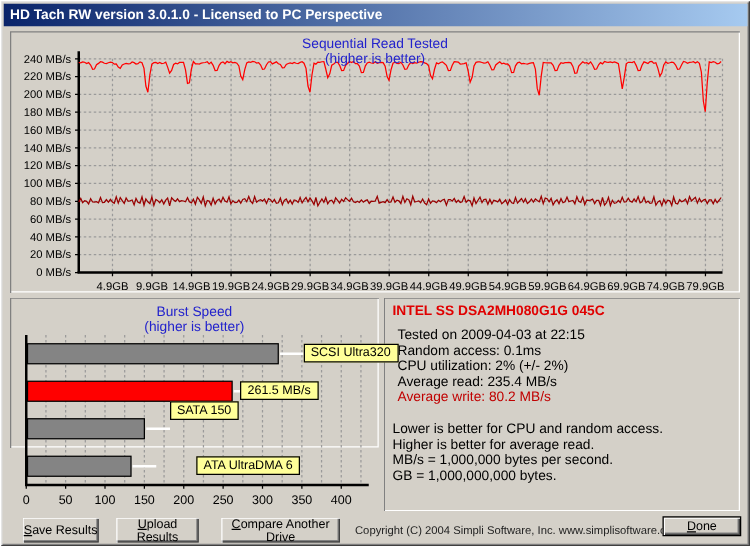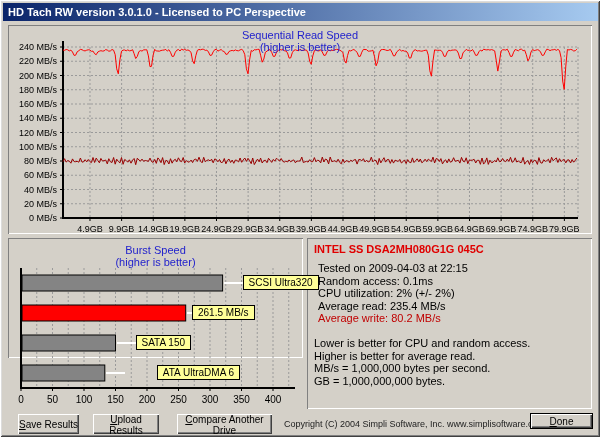--- a/index.html
+++ b/index.html
@@ -53,21 +53,21 @@
     font-size:9px;color:#222;white-space:nowrap;}
 </style>
 </head>
 <body>
 
 <div id="window">
 
   <div id="titlebar">HD Tach RW version 3.0.1.0 - Licensed to PC Perspective</div>
 
   <div id="seq-panel" class="panel">
-    <div class="chart-title t1">Sequential Read Speed</div>
+    <div class="chart-title t1">Sequential Read Tested</div>
     <div class="chart-title t2">(higher is better)</div>
     <svg id="seq-svg" width="584" height="209">
         <line x1="55" y1="22" x2="570" y2="22" class="grid"></line>
         <line x1="52" y1="22" x2="55" y2="22" stroke="#000000"></line>
         <text x="49" y="25" class="tick" text-anchor="end">240 MB/s</text>
         <line x1="55" y1="36.25" x2="570" y2="36.25" class="grid"></line>
         <line x1="52" y1="36.25" x2="55" y2="36.25" stroke="#000000"></line>
         <text x="49" y="39.25" class="tick" text-anchor="end">220 MB/s</text>
         <line x1="55" y1="50.5" x2="570" y2="50.5" class="grid"></line>
         <line x1="52" y1="50.5" x2="55" y2="50.5" stroke="#000000"></line>
@@ -201,21 +201,21 @@
         <rect x="14" y="37" width="200.6" height="16" fill="#848484" stroke="#000000"></rect>
         <rect x="14" y="67" width="163.7" height="16" fill="#ff0000" stroke="#000000"></rect>
         <rect x="14" y="97" width="93.5" height="16" fill="#848484" stroke="#000000"></rect>
         <rect x="14" y="127" width="82.8" height="16" fill="#848484" stroke="#000000"></rect>
       </svg>
   <div class="connector" style="left: 215.6px; top: 44px;"></div>
       <div class="bar-label" style="left: 234.6px; top: 37px;">SCSI Ultra320</div>
       <div class="connector" style="left: 178.745px; top: 74px;"></div>
       <div class="bar-label" style="left: 184px; top: 67px; text-align: center;">261.5 MB/s</div>
       <div class="connector" style="left: 108.5px; top: 104px;"></div>
-      <div class="bar-label" style="left: 127.5px; top: 97px;">SATA 150</div>
+      <div class="bar-label" style="left: 127.5px; top: 83px;">SATA 150</div>
       <div class="connector" style="left: 97.79px; top: 134px;"></div>
       <div class="bar-label" style="left: 116.79px; top: 127px; margin-left: 32px;">ATA UltraDMA 6</div>
     </div>
 
   <div id="info-panel" class="panel">
     <div class="info-title">INTEL SS DSA2MH080G1G 045C</div>
     <div class="info-line">Tested on 2009-04-03 at 22:15</div>
     <div class="info-line">Random access: 0.1ms</div>
     <div class="info-line">CPU utilization: 2% (+/- 2%)</div>
     <div class="info-line">Average read: 235.4 MB/s</div>

